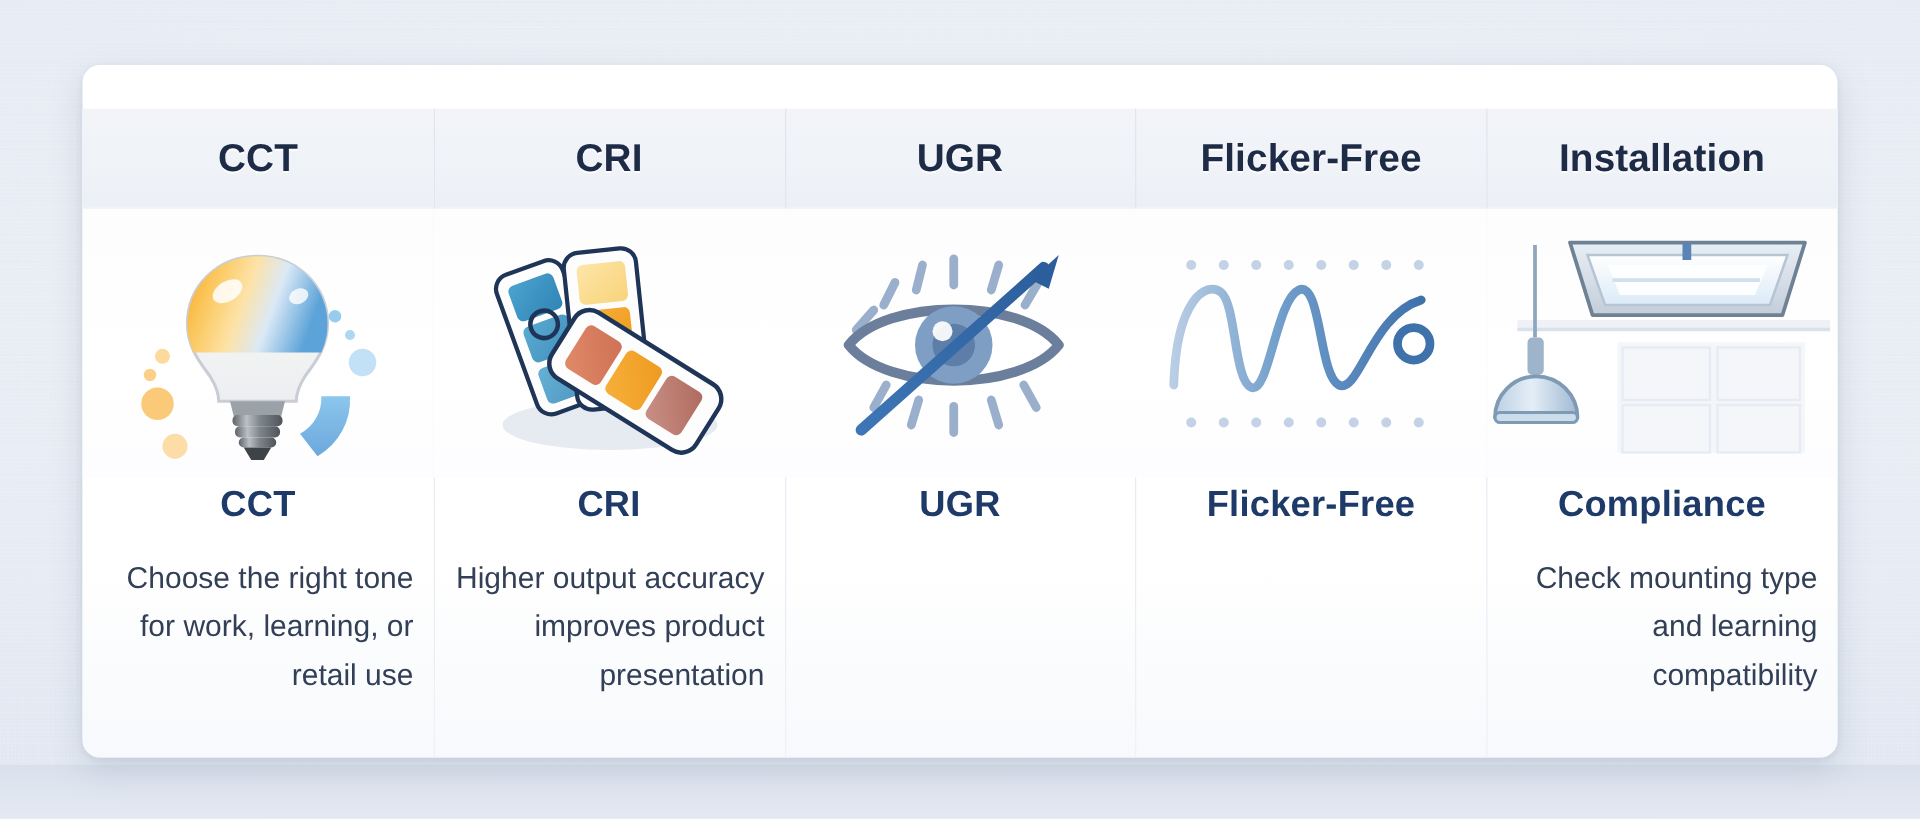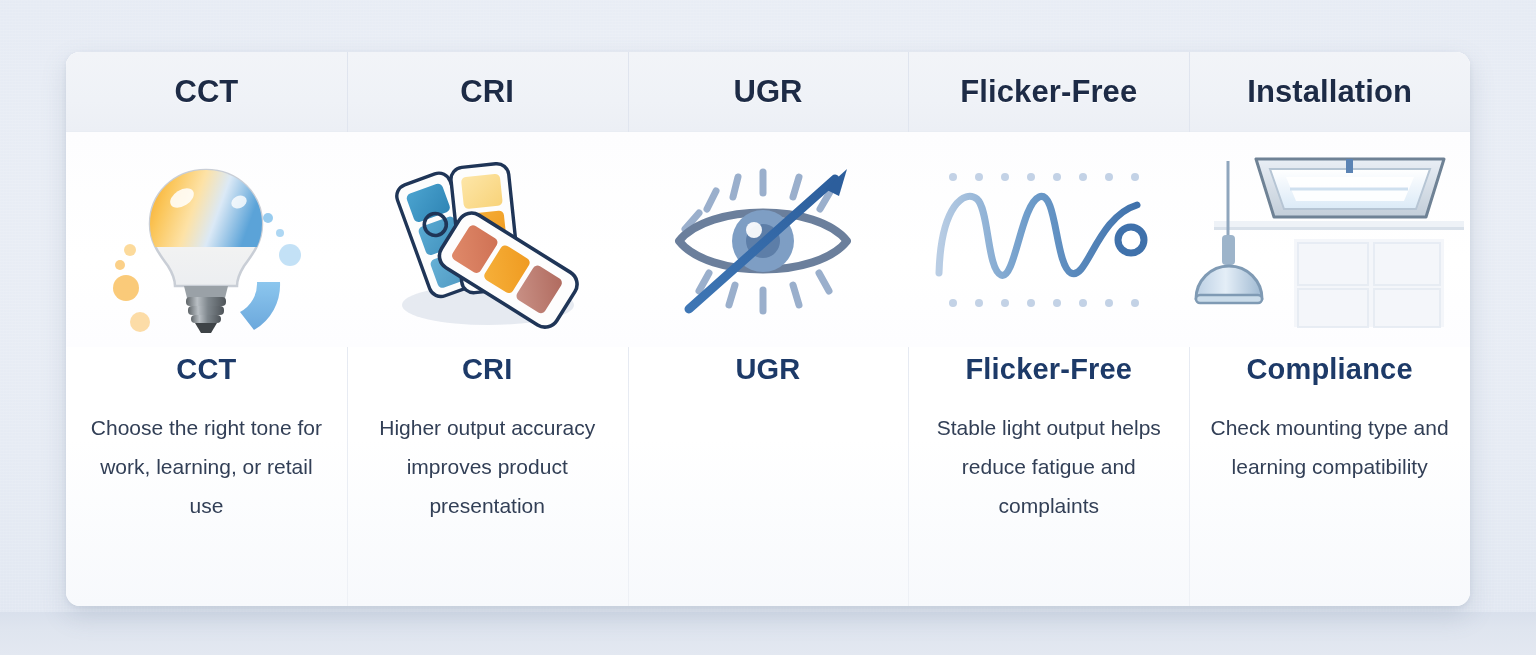--- a/index.html
+++ b/index.html
@@ -46,20 +46,21 @@
     overflow: hidden;
     z-index: 2;
   }
 
   .col {
     position: relative;
     flex: 1 1 0;
     display: flex;
     flex-direction: column;
     background: linear-gradient(180deg, #fbfcfe 0%, #ffffff 22%, #ffffff 70%, #f7f9fc 100%);
+    margin-top: 35px;
   }
   .col + .col::before {
     content: "";
     position: absolute;
     left: 0;
     top: 0;
     bottom: 0;
     width: 1px;
     background: linear-gradient(180deg, #dfe4ee 0%, #e6eaf2 55%, #eef1f6 100%);
   }
@@ -100,24 +101,24 @@
   }
   .col-title {
     font-size: 29px;
     font-weight: 700;
     color: #1d3a68;
     letter-spacing: .2px;
     margin: 0 0 22px;
     white-space: nowrap;
   }
   .col-desc {
-    font-size: 21px;
+    font-size: 24px;
     line-height: 39px;
     color: #323f56;
-    text-align: center;
+    text-align: right;
     max-width: 250px;
   }
   .col:last-child .col-desc { max-width: 305px; }
 
   
   .shelf {
     position: absolute;
     left: 0;
     right: 0;
     top: 612px;
@@ -333,21 +334,20 @@
                 <circle cx="204" cy="138" r="4"></circle>
             </g>
             <line x1="2" y1="75" x2="200" y2="75" stroke="url(#lineG)" stroke-width="6" stroke-linecap="round"></line>
             <path d="M8 108 C10 40 34 24 46 34 C58 44 56 104 70 110 C84 116 90 40 108 32 C126 24 124 100 140 108 C156 116 166 52 206 40" fill="none" stroke="url(#lineG)" stroke-width="7" stroke-linecap="round" stroke-linejoin="round"></path>
             <circle cx="200" cy="75" r="13" fill="#ffffff" stroke="#3f71ab" stroke-width="7"></circle>
           </svg>
         </span>
       </div>
       <div class="col-body">
         <div class="col-title">Flicker-Free</div>
-        <div class="col-desc">Stable light output helps reduce fatigue and complaints</div>
       </div>
     </div>
 
     <div class="col">
       <div class="col-head">
         <span class="col-head-text">Installation</span>
       </div>
       <div class="col-art">
         <span>
           <svg width="272" height="186" viewBox="0 0 272 186">

